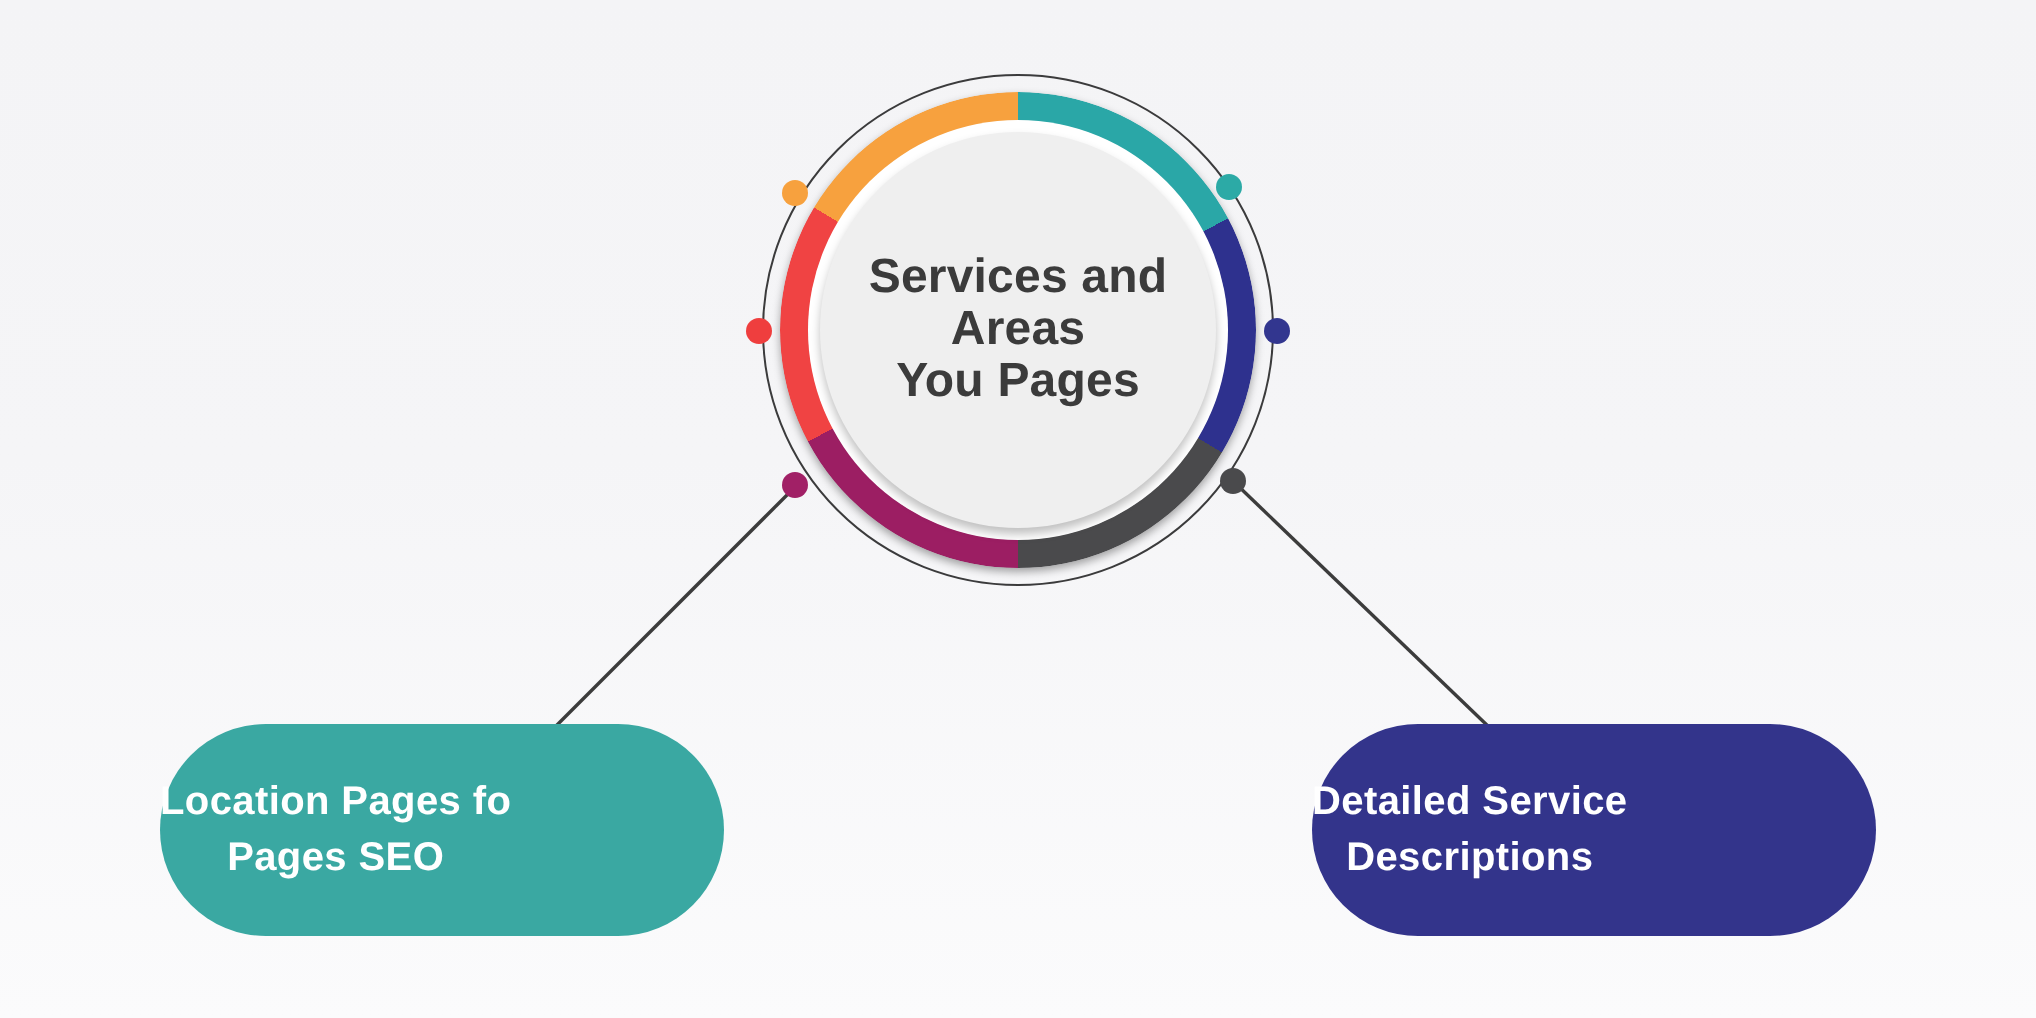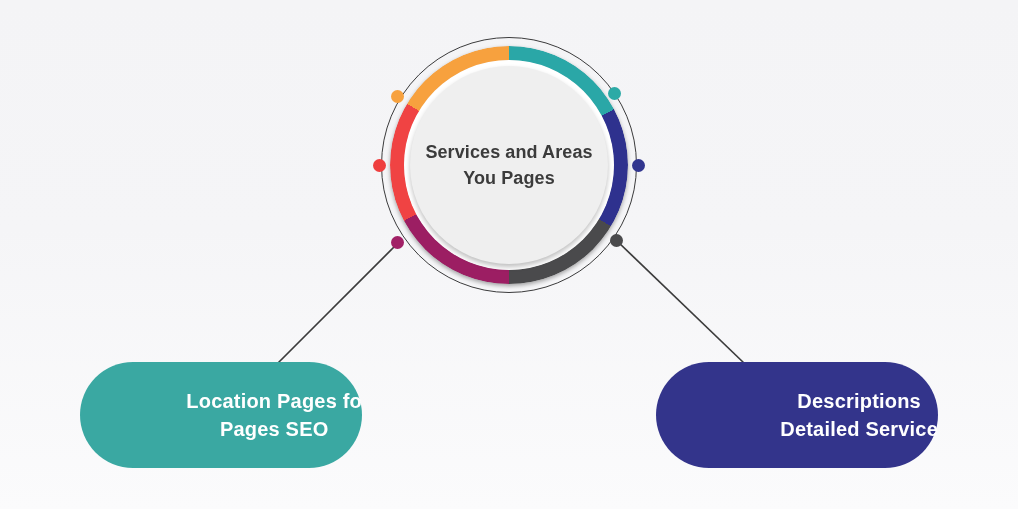--- a/index.html
+++ b/index.html
@@ -41,37 +41,37 @@
   }
   .hub {
     position: absolute; left: 410px; top: 66px;
     width: 198px; height: 198px;
     border-radius: 50%;
     box-shadow: 0 3px 5px rgba(0,0,0,0.25);
     display: flex; align-items: center; justify-content: center;
     text-align: center;
   }
   .hub-title {
-    font-size: 18px; font-weight: 700; line-height: 26px;
+    font-size: 24px; font-weight: 700; line-height: 26px;
     letter-spacing: 0.1px;
   }
 
   .dot { position: absolute; width: 13px; height: 13px; border-radius: 50%; }
   .dot-orange  { left: 391px; top: 90px; }
   .dot-red     { left: 373px; top: 159px; }
   .dot-magenta { left: 391px; top: 236px; }
   .dot-teal    { left: 608px; top: 87px; }
   .dot-navy    { left: 632px; top: 159px; }
   .dot-gray    { left: 610px; top: 234px; }
 
   .node {
     position: absolute; top: 362px;
     width: 282px; height: 106px;
     border-radius: 53px;
-    display: flex; align-items: center; justify-content: flex-end;
+    display: flex; align-items: center; justify-content: flex-start;
     text-align: center;
   }
   .node-left  { left: 80px; }
   .node-right { left: 656px; }
   .node-label {
     font-size: 20px; font-weight: 700; line-height: 28px;
     letter-spacing: 0.2px;
   }
 </style>
 </head>
@@ -108,18 +108,18 @@
 
   <div class="node node-left" style="background: rgb(58, 168, 162);">
     <div class="node-label" style="color: rgb(255, 255, 255);">
       <div>Location Pages fo</div>
       <div>Pages SEO</div>
     </div>
   </div>
 
   <div class="node node-right" style="background: rgb(51, 52, 139);">
     <div class="node-label" style="color: rgb(255, 255, 255);">
+      <div>Detailed Service</div>
       <div>Descriptions</div>
-      <div>Detailed Service</div>
     </div>
   </div>
 
 </div>
 
 </body></html>

